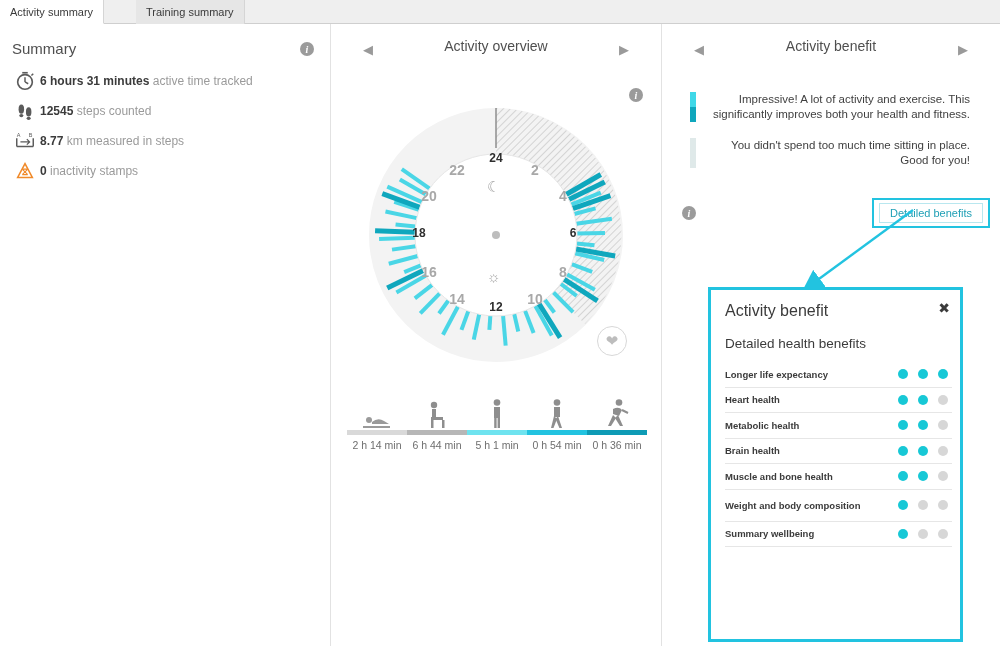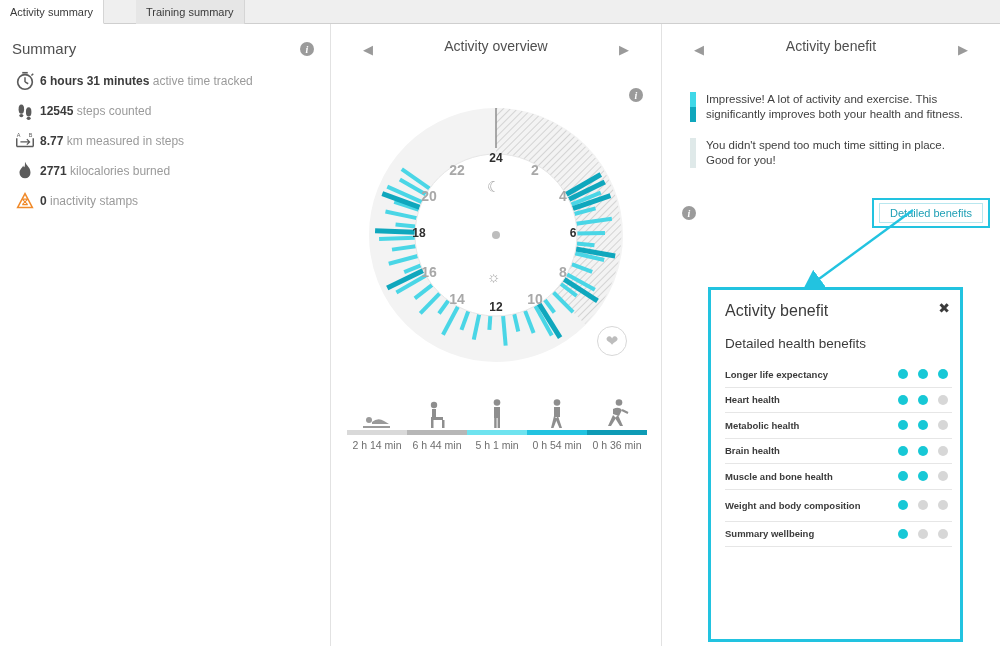--- a/index.html
+++ b/index.html
@@ -107,21 +107,21 @@
   .actbar { position: absolute; left: 16px; top: 370px; width: 300px; }
   .act-icons { display: flex; height: 36px; align-items: flex-end; }
   .act-col { flex: 1; display: flex; flex-direction: column; align-items: center; }
   .act-glyph { height: 32px; display: flex; align-items: flex-end; justify-content: center; color: #8e8e8e; }
   .act-seg { height: 5px; width: 100%; }
   .act-labels { display: flex; margin-top: 4px; }
   .act-lab { flex: 1; text-align: center; font-size: 10.5px; color: #6e6e6e; }
 
   
   .benefit { position: absolute; left: 662px; top: 24px; width: 338px; height: 622px; }
-  .ben-line { position: absolute; display: flex; }
+  .ben-line { position: absolute; display: flex; text-align: right; }
   .ben-bar { width: 6px; flex: 0 0 6px; margin-right: 10px; }
   .ben-txt { font-size: 11.5px; color: #3f3f3f; line-height: 15px; }
   .ben-info { position: absolute; left: 20px; top: 182px; }
   .detail-btn {
     position: absolute; right: 10px; top: 174px;
     width: 118px; height: 30px;
     border: 2px solid #22c3e0; background: #ffffff;
     display: flex; align-items: center; justify-content: center;
     font-size: 11px; color: #1f9fb5; cursor: pointer;
   }
@@ -234,31 +234,20 @@
             <text x="3" y="8" font-size="6" fill="#5b5b5b" font-family="Liberation Sans">A</text>
             <text x="16" y="8" font-size="6" fill="#5b5b5b" font-family="Liberation Sans">B</text>
           </svg>
         </div>
         <div class="sum-text">
           <b>8.77</b>
           <span>km measured in steps</span>
         </div>
       </div>
 
-      <div class="sum-row">
-        <div class="sum-ico">
-          <svg width="22" height="22" viewBox="0 0 24 24">
-            <path d="M12 2 C14 7 18 8 18 14 A6 6 0 0 1 6 14 C6 10 9 9 10 6 C11 9 12 9 12 2 Z" fill="#5b5b5b"></path>
-          </svg>
-        </div>
-        <div class="sum-text">
-          <b>2771</b>
-          <span>kilocalories burned</span>
-        </div>
-      </div>
 
       <div class="sum-row">
         <div class="sum-ico">
           <svg width="22" height="22" viewBox="0 0 24 24">
             <path d="M12 4 L20 19 L4 19 Z" fill="none" stroke="#f08a2a" stroke-width="1.7"></path>
             <path d="M9 10 h6 M9 16 h6 M9 10 l6 6 M15 10 l-6 6" stroke="#f08a2a" stroke-width="1.2" fill="none"></path>
           </svg>
         </div>
         <div class="sum-text">
           <b>0</b>

